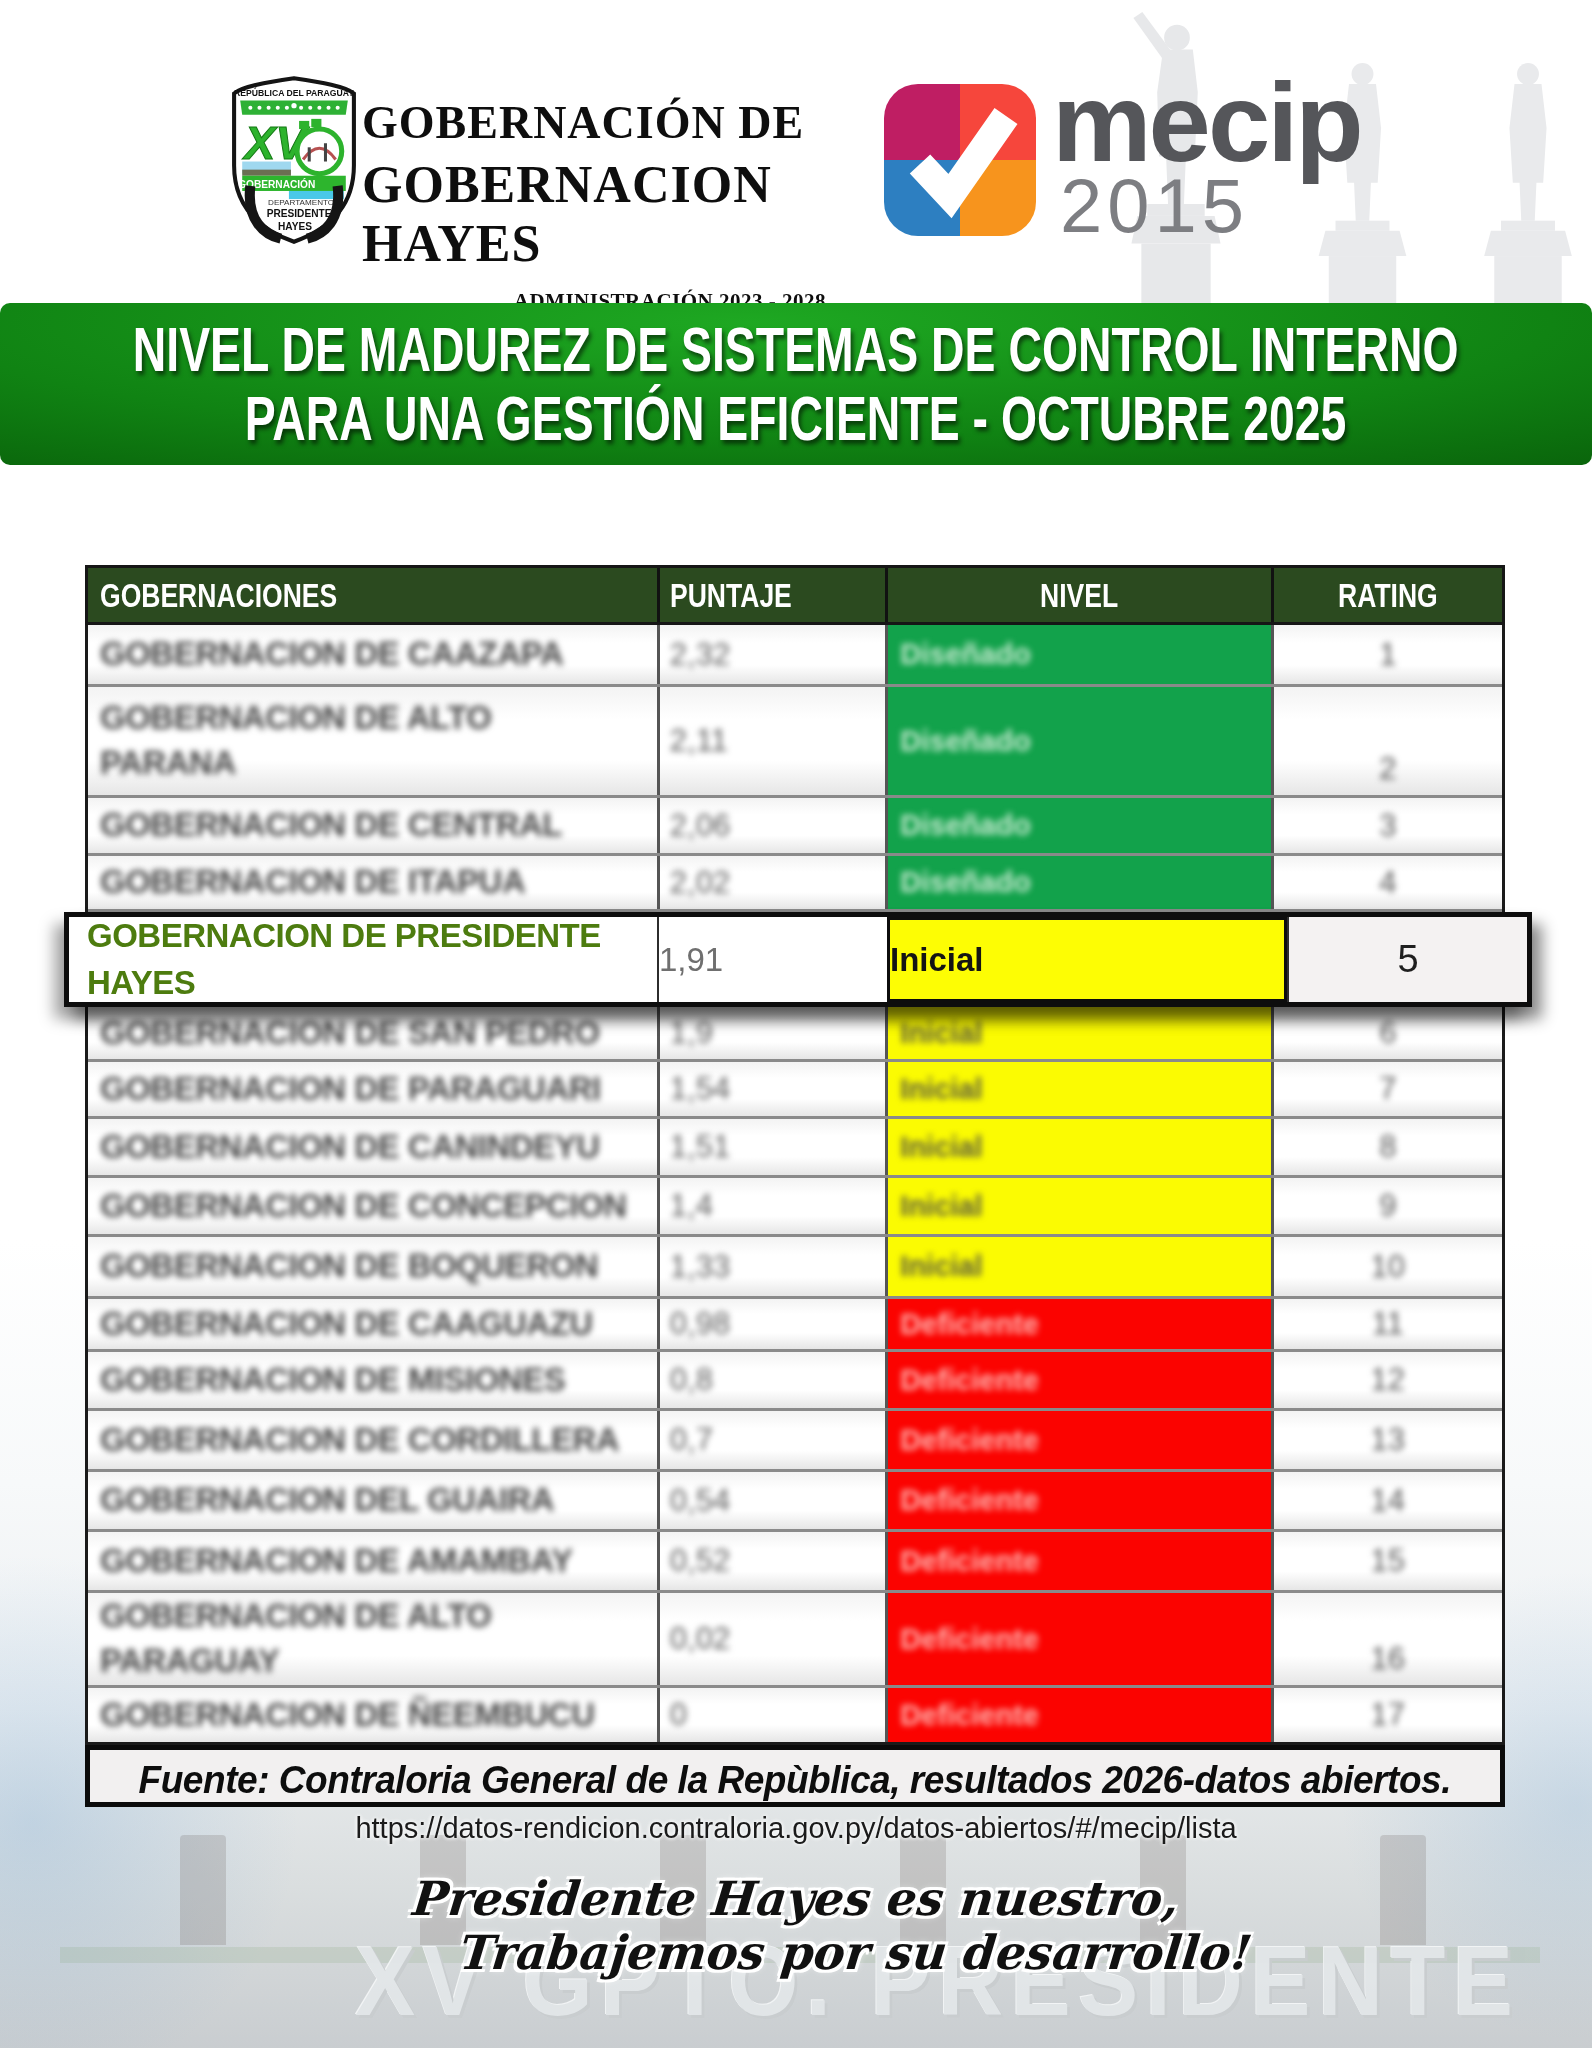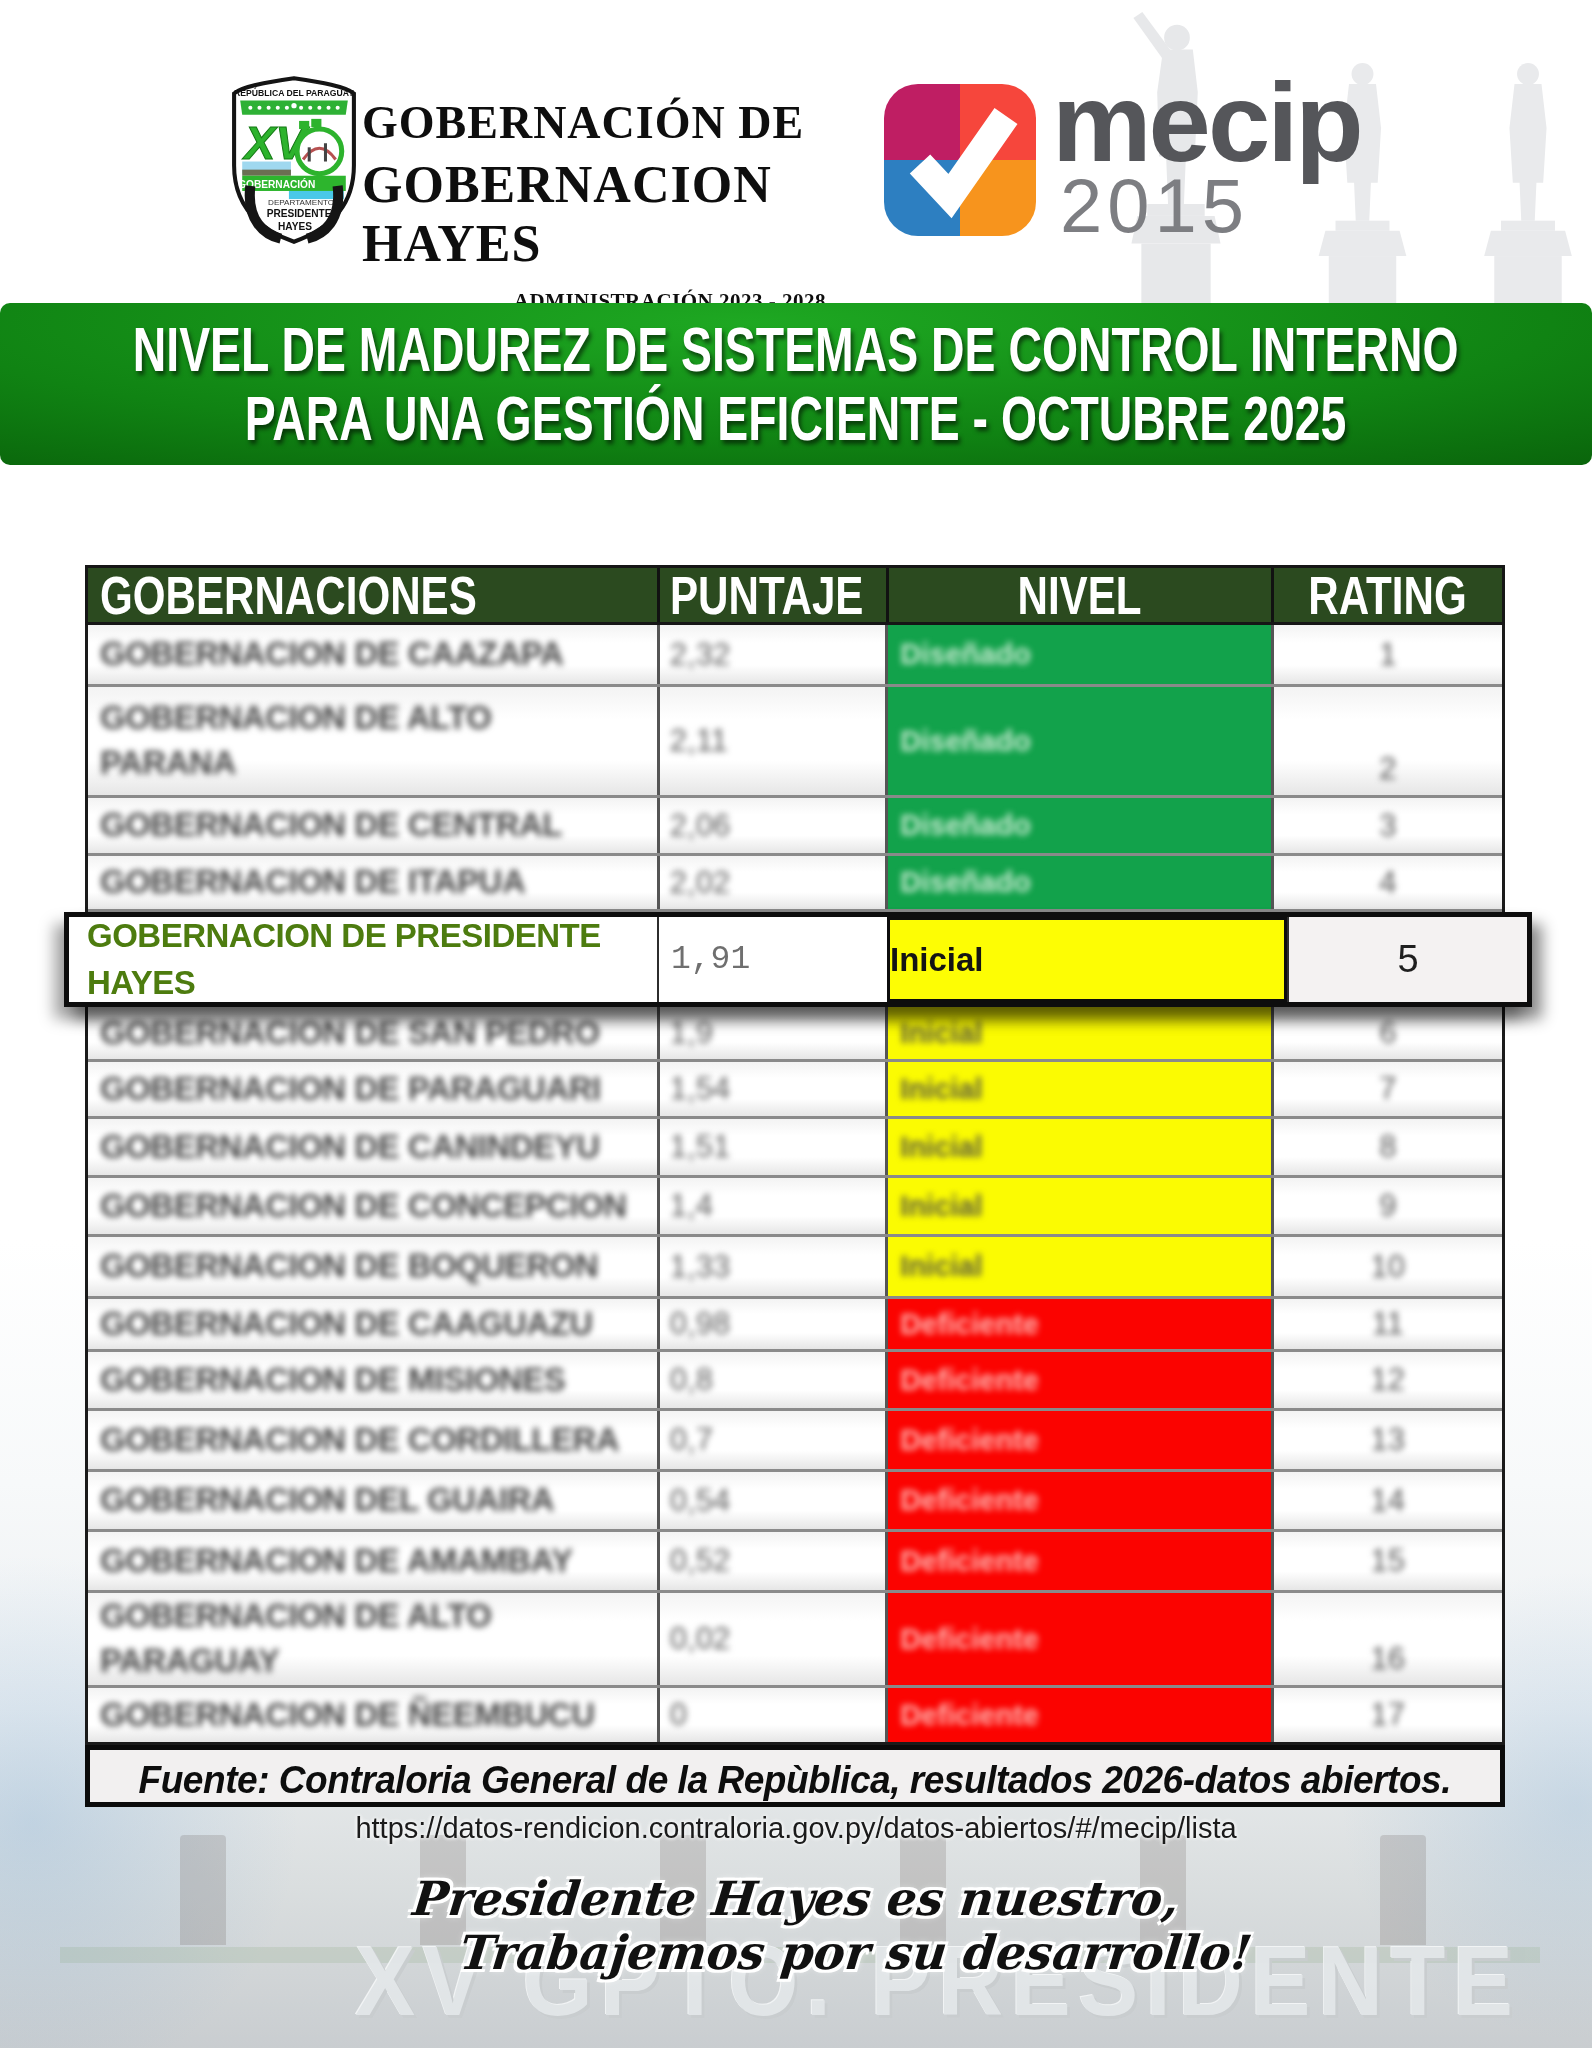--- a/index.html
+++ b/index.html
@@ -43,21 +43,21 @@
   
   .banner{position:absolute;left:0;top:303px;width:1592px;height:162px;z-index:2;
     background:radial-gradient(ellipse 120% 170% at 47% 12%, #1ea822 0%, #108313 42%, #085c09 76%, #054205 100%);
     display:flex;flex-direction:column;justify-content:center;align-items:center;gap:6px;border-radius:10px;}
   .banner-line{color:#ffffff;font-weight:bold;font-size:58px;line-height:1.08;white-space:nowrap;
     transform:scale(.80,1.08);text-shadow:3px 4px 5px rgba(0,0,0,.55);letter-spacing:0px;}
 
   
   .tablewrap{position:absolute;left:85px;top:565px;width:1420px;z-index:2;}
   .thead{display:flex;height:60px;background:#2b4a1f;border:3px solid #161616;box-sizing:border-box;}
-  .th{color:#fff;font-weight:bold;font-size:54px;display:flex;align-items:center;box-sizing:border-box;}
+  .th{color:#fff;font-weight:bold;font-size:34px;display:flex;align-items:center;box-sizing:border-box;}
   .th span{transform:scaleX(.78);transform-origin:left center;white-space:nowrap;}
   .th.center span{transform-origin:center;}
   .c1{width:570px;padding-left:12px;}
   .c2{width:229px;padding-left:10px;border-left:3px solid #111;}
   .c3{width:386px;justify-content:center;border-left:3px solid #111;}
   .c4{width:232px;justify-content:center;border-left:3px solid #111;}
 
   .tbody{border:3px solid #1a1a1a;border-top:none;box-sizing:border-box;background:#fff;}
   .trow{display:flex;box-sizing:border-box;border-bottom:3px solid #8a8a8a;
     background:linear-gradient(180deg,#f3f3f3 0%,#ffffff 30%,#ffffff 68%,#e6e6e6 100%);}
@@ -78,21 +78,21 @@
   .lvl-red{background:#fb0300;} .lvl-red .lvl{color:#ffb9b4;}
   .rate-low{align-self:flex-end;padding-bottom:8px;}
 
   
   .hlrow{position:relative;left:-24px;width:1468px;height:95px;z-index:6;display:flex;
     background:#ffffff;border:5px solid #0d0d0d;box-sizing:border-box;margin:0;
     box-shadow:10px 12px 14px rgba(0,0,0,.45), -10px 12px 14px rgba(0,0,0,.35);}
   .hlrow .td{border-left:2px solid #2c2c2c;}
   .hlrow .td:first-child{border-left:none;}
   .hl-c1{width:588px;padding-left:18px;}
-  .hl-c2{width:230px;padding-left:12px;font-family:Liberation Mono, monospace;}
+  .hl-c2{width:230px;}
   .hl-c3{width:400px;background:#fdfd04;border:3px solid #0d0d0d !important;padding-left:0;}
   .hl-c4{flex:1;justify-content:center;background:#f4f2f2;}
   .hl-name{font-weight:bold;font-size:33px;color:#4d7c0f;line-height:1.4;max-width:555px;letter-spacing:-.5px;}
   .hl-punt{font-size:33px;color:#6f6f6f;}
   .hl-lvl{font-weight:bold;font-size:33px;color:#141414;}
   .hl-rate{font-size:38px;color:#1f1f1f;}
 
   
   .source-bar{height:62px;border:5px solid #0b0b0b;box-sizing:border-box;background:#f2f0f0;
     display:flex;align-items:flex-end;justify-content:center;}

